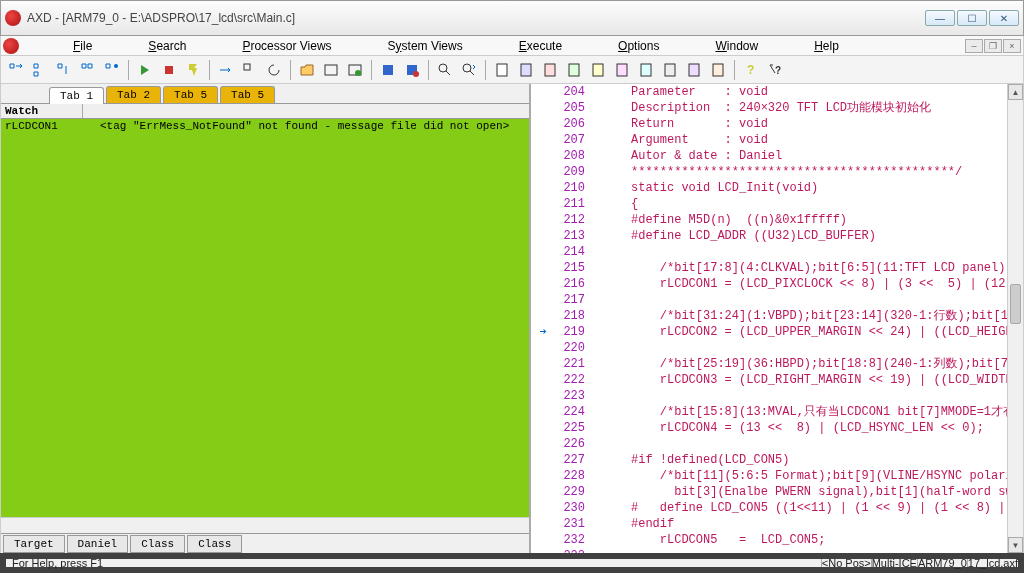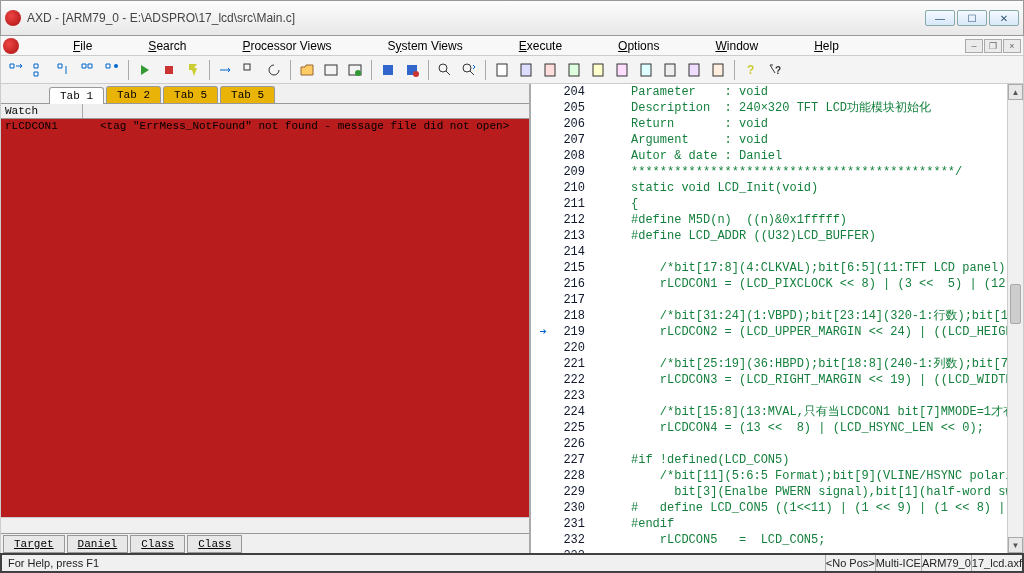--- a/index.html
+++ b/index.html
@@ -135,41 +135,40 @@
       border-radius: 3px 3px 0 0;
     }
     .watch-tab.active { background: #fff; position: relative; top: 1px; margin-left: 48px; }
     .watch-header {
       display: flex;
       background: #efefef;
       border-bottom: 1px solid #999;
       font-family: "Courier New", monospace;
       font-size: 11px;
     }
-    .wh-watch { width: 82px; padding: 1px 4px; border-right: 1px solid #aaa; }
+    .wh-watch { width: 82px; padding: 1px 4px; border-right: 1px solid #aaa; font-weight: bold; }
     .wh-value { flex: 1; padding: 1px 4px; }
     .watch-body {
       flex: 1;
-      background: #b91c1c;
+      background: #84cc16;
       font-family: "Courier New", monospace;
       font-size: 11px;
       overflow: auto;
     }
     .watch-row {
       display: flex;
       border-bottom: 0px solid #eee;
     }
     .wr-watch { width: 95px; padding: 1px 4px; }
     .wr-value { flex: 1; padding: 1px 4px; }
     .bottom-tabs {
       display: flex;
       border-top: 1px solid #999;
       background: #f0f0f0;
       padding-top: 1px;
-      text-decoration: underline;
     }
     .bottom-tab {
       padding: 2px 10px;
       font-family: "Courier New", monospace;
       font-size: 11px;
       border: 1px solid #999;
       background: #e8e8e8;
       margin-left: 2px;
     }
     .right-pane {
@@ -195,33 +194,33 @@
       width: 24px;
       text-align: center;
       color: #0066cc;
       flex-shrink: 0;
       user-select: none;
     }
     .lineno {
       width: 40px;
       text-align: right;
       padding-right: 10px;
-      color: #0f172a;
+      color: #a21caf;
       flex-shrink: 0;
       user-select: none;
     }
     .code-text {
       flex: 1;
-      color: #15803d;
+      color: #be185d;
       white-space: pre;
     }
     .statusbar {
       height: 20px;
       background: #f0f0f0;
-      border: 2px solid #404040;
+      border: 6px solid #404040;
       display: flex;
       align-items: center;
       font-size: 11px;
     }
     .status-left { flex: 1; padding: 0 6px; color: #222; }
     .status-cell {
       border-left: 1px solid #aaa;
       padding: 0 0;
       height: 100%;
       display: flex;

